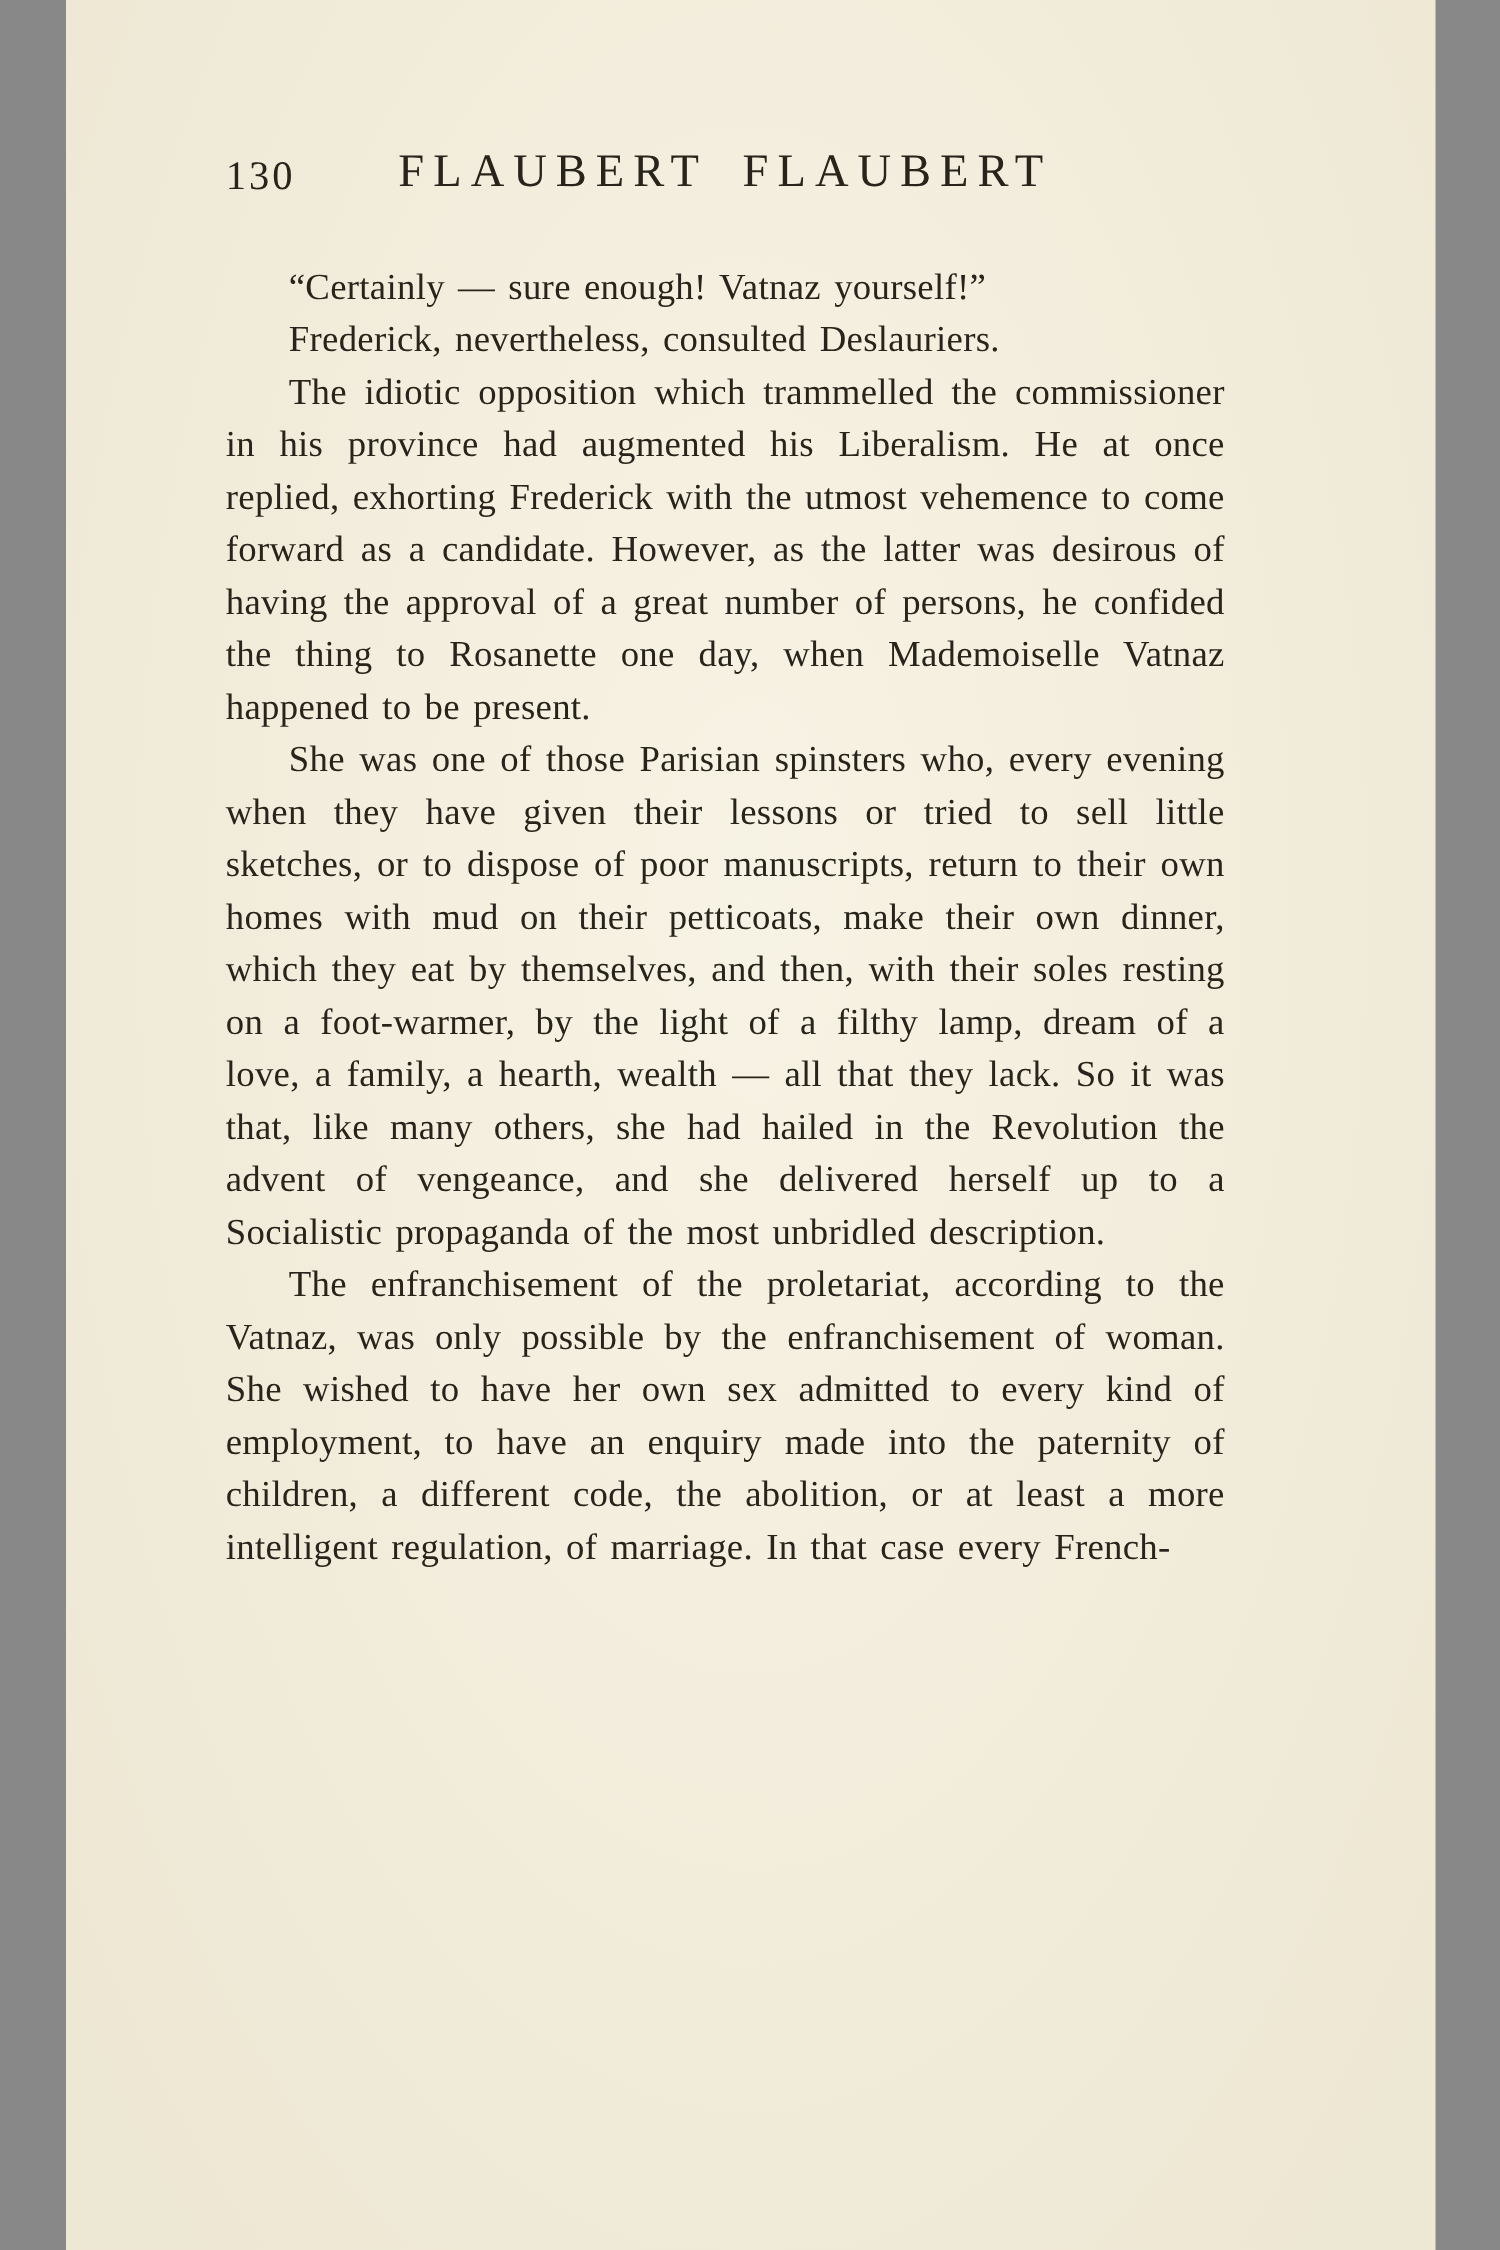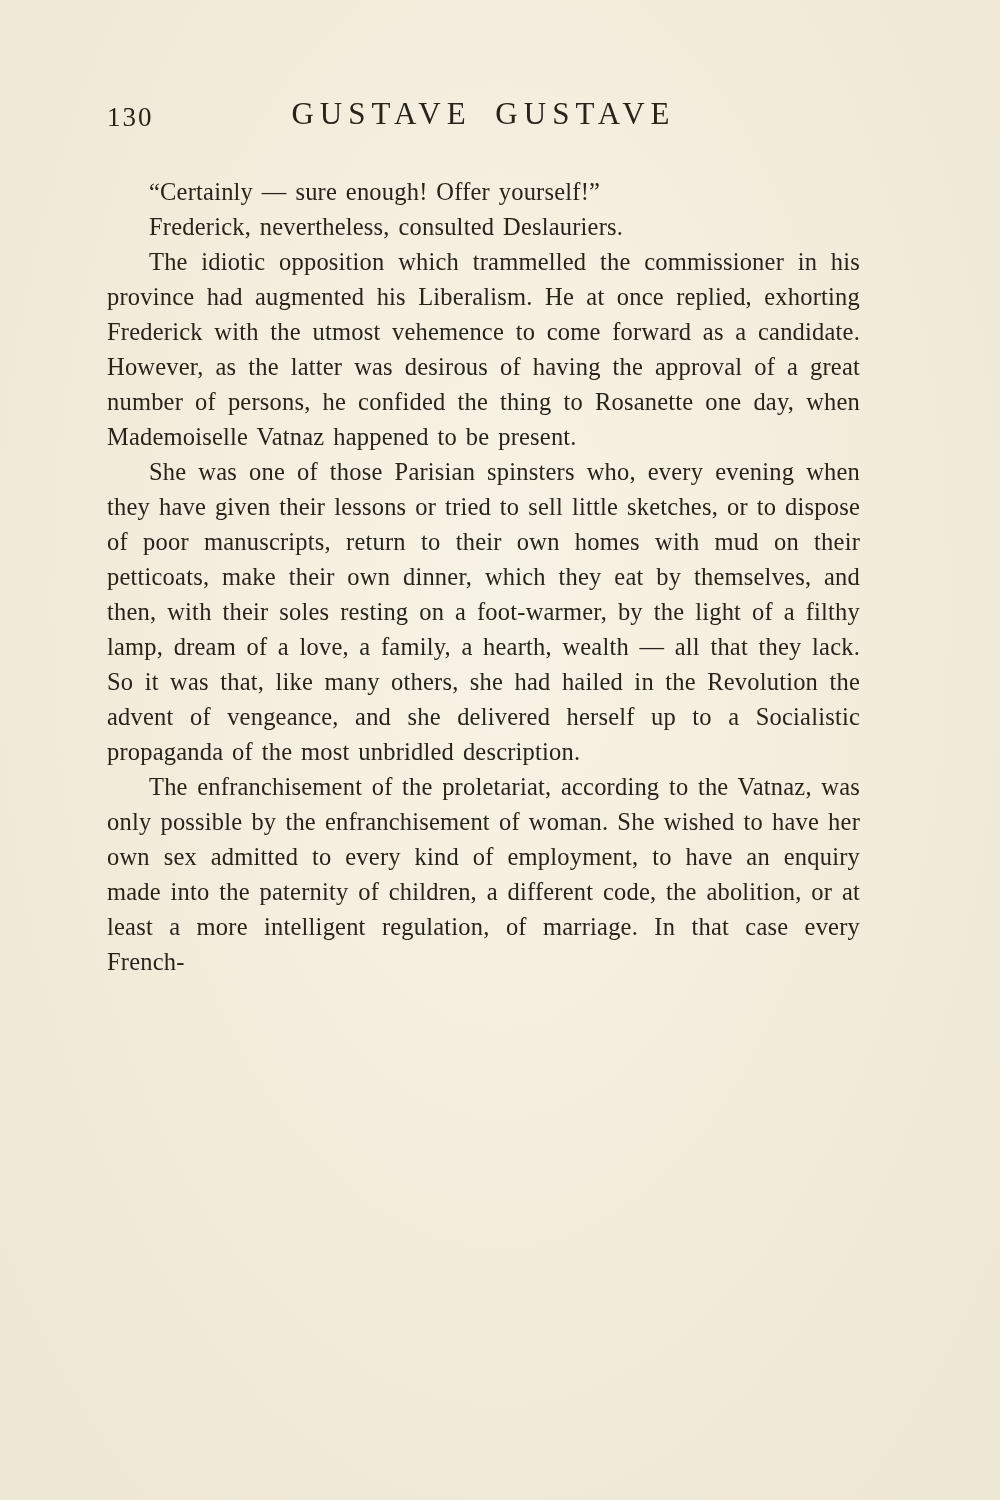--- a/index.html
+++ b/index.html
@@ -2,21 +2,21 @@
 <html><head>
 <meta charset="utf-8">
 <style>
   html, body {
     margin: 0;
     padding: 0;
     background: #888;
   }
   .page {
     position: relative;
-    width: 1000px;
+    width: 913px;
     height: 1500px;
     margin: 0 auto;
     background: #f5efdb;
     background-image:
       radial-gradient(ellipse at 50% 40%, rgba(255,255,255,0.25), rgba(0,0,0,0.03) 90%);
     color: #29241b;
     font-family: "Liberation Serif", "DejaVu Serif", serif;
     overflow: hidden;
     box-sizing: border-box;
     padding: 96px 140px 0 107px;
@@ -56,24 +56,24 @@
     text-indent: 42px;
   }
 </style>
 </head>
 <body>
 
 <div class="page">
 
   <div class="running-head">
     <span class="page-number">130</span>
-    <span class="running-title">GUSTAVE GUSTAVE</span>
+    <span class="running-title">FLAUBERT FLAUBERT</span>
   </div>
 
   <div class="body-text">
-    <p class="indent">“Certainly — sure enough!  Offer yourself!”</p>
+    <p class="indent">“Certainly — sure enough!  Vatnaz yourself!”</p>
     <p class="indent">Frederick, nevertheless, consulted Deslauriers.</p>
     <p class="indent">The idiotic opposition which trammelled the commissioner in his province had augmented his Liberalism.  He at once replied, exhorting Frederick with the utmost vehemence to come forward as a candidate.  However, as the latter was desirous of having the approval of a great number of persons, he confided the thing to Rosanette one day, when Mademoiselle Vatnaz happened to be present.</p>
     <p class="indent">She was one of those Parisian spinsters who, every evening when they have given their lessons or tried to sell little sketches, or to dispose of poor manuscripts, return to their own homes with mud on their petticoats, make their own dinner, which they eat by themselves, and then, with their soles resting on a foot-warmer, by the light of a filthy lamp, dream of a love, a family, a hearth, wealth — all that they lack. So it was that, like many others, she had hailed in the Revolution the advent of vengeance, and she delivered herself up to a Socialistic propaganda of the most unbridled description.</p>
     <p class="indent">The enfranchisement of the proletariat, according to the Vatnaz, was only possible by the enfranchisement of woman.  She wished to have her own sex admitted to every kind of employment, to have an enquiry made into the paternity of children, a different code, the abolition, or at least a more intelligent regulation, of marriage.  In that case every French-</p>
   </div>
 
 </div>
 
 </body></html>

